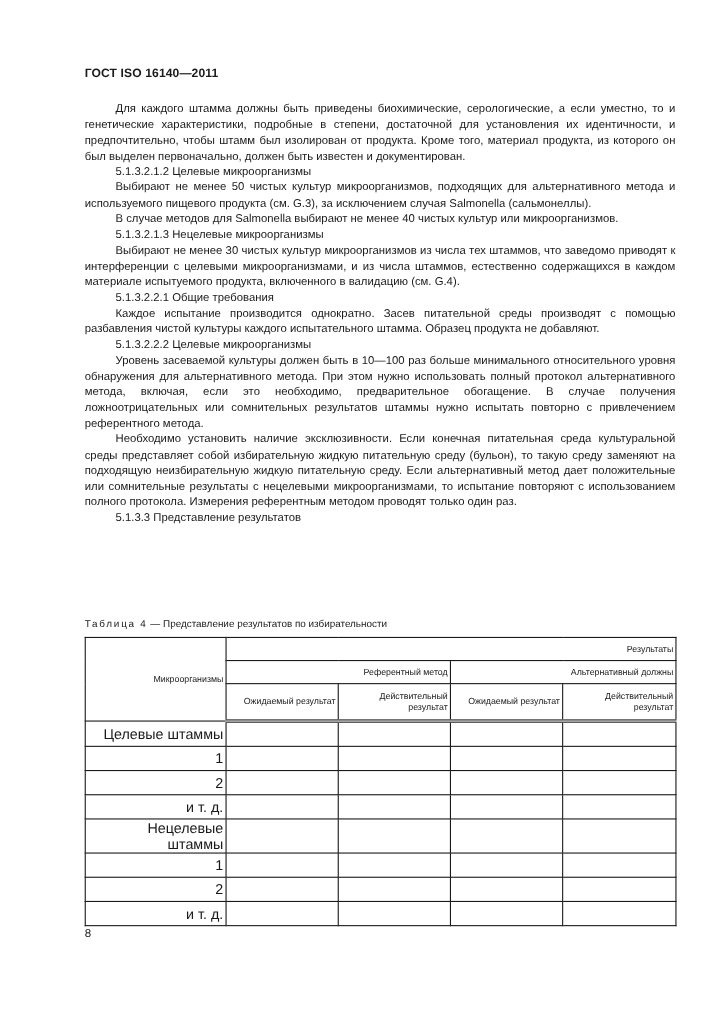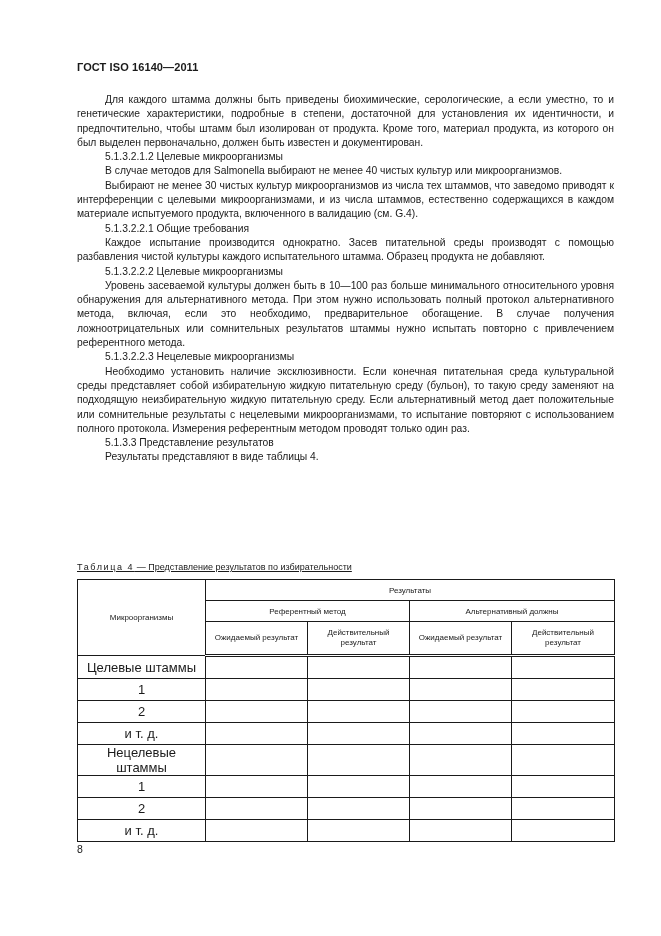--- a/index.html
+++ b/index.html
@@ -2,52 +2,52 @@
 <html><head>
 <meta charset="utf-8">
 <style>
   html, body { margin: 0; padding: 0; background: #ffffff; }
   body { width: 661px; height: 936px; position: relative; overflow: hidden;
          font-family: "Liberation Sans", sans-serif; color: #1a1a1a; }
   .header { position: absolute; left: 77px; top: 61px; font-size: 11px; font-weight: bold; letter-spacing: 0.1px; text-align: right; }
   .body-text { position: absolute; left: 77px; top: 93px; width: 537px; font-size: 10.3px; line-height: 14.3px; }
   .body-text p { margin: 0; text-align: justify; text-align-last: left; text-indent: 28px; }
   .body-text p.heading { text-indent: 28px; }
-  .caption { position: absolute; left: 77px; top: 562px; font-size: 9px; text-decoration: underline; }
+  .caption { position: absolute; left: 77px; top: 562px; font-size: 9px; }
   .caption .spaced { letter-spacing: 1.6px; }
   table.t4 { position: absolute; left: 77px; top: 579px; width: 537px; border-collapse: collapse; table-layout: fixed; font-size: 8px; }
-  table.t4 td, table.t4 th { border: 1px solid #1a1a1a; font-weight: normal; text-align: center; vertical-align: middle; padding: 0 2px; }
+  table.t4 td, table.t4 th { border: 1px solid #1a1a1a; font-weight: normal; text-align: right; vertical-align: middle; padding: 0 2px; }
   table.t4 col.c0 { width: 128px; }
   table.t4 col.cx { width: 102px; }
   table.t4 col.cl { width: 103px; }
   table.t4 tr.h1 td { height: 20px; }
   table.t4 tr.h2 td { height: 20px; }
   table.t4 tr.h3 td { height: 32px; line-height: 10px; }
   table.t4 tr.h3 td { border-bottom: 3px double #1a1a1a; }
   table.t4 tr.br td { height: 21px; font-size: 13px; }
   .pagenum { position: absolute; left: 77px; top: 843px; font-size: 10.5px; }
 </style>
 </head>
 <body>
 
 <div class="header">ГОСТ ISO 16140—2011</div>
 
 <div class="body-text">
   <p>Для каждого штамма должны быть приведены биохимические, серологические, а если уместно, то и генетические характеристики, подробные в степени, достаточной для установления их идентичности, и предпочтительно, чтобы штамм был изолирован от продукта. Кроме того, материал продукта, из которого он был выделен первоначально, должен быть известен и документирован.</p>
   <p class="heading">5.1.3.2.1.2  Целевые микроорганизмы</p>
+  <p>Выбирают не менее 50 чистых культур микроорганизмов, подходящих для альтернативного метода и используемого пищевого продукта (см. G.3), за исключением случая Salmonella (сальмонеллы).</p>
   <p>В случае методов для Salmonella выбирают не менее 40 чистых культур или микроорганизмов.</p>
+  <p class="heading">5.1.3.2.1.3  Нецелевые микроорганизмы</p>
   <p>Выбирают не менее 30 чистых культур микроорганизмов из числа тех штаммов, что заведомо приводят к интерференции с целевыми микроорганизмами, и из числа штаммов, естественно содержащихся в каждом материале испытуемого продукта, включенного в валидацию (см. G.4).</p>
   <p class="heading">5.1.3.2.2.1  Общие требования</p>
   <p>Каждое испытание производится однократно. Засев питательной среды производят с помощью разбавления чистой культуры каждого испытательного штамма. Образец продукта не добавляют.</p>
   <p class="heading">5.1.3.2.2.2  Целевые микроорганизмы</p>
   <p>Уровень засеваемой культуры должен быть в 10—100 раз больше минимального относительного уровня обнаружения для альтернативного метода. При этом нужно использовать полный протокол альтернативного метода, включая, если это необходимо, предварительное обогащение. В случае получения ложноотрицательных или сомнительных результатов штаммы нужно испытать повторно с привлечением референтного метода.</p>
-  <p class="heading">5.1.3.2.2.3  Нецелевые микроорганизмы</p>
   <p>Необходимо установить наличие эксклюзивности. Если конечная питательная среда культуральной среды представляет собой избирательную жидкую питательную среду (бульон), то такую среду заменяют на подходящую неизбирательную жидкую питательную среду. Если альтернативный метод дает положительные или сомнительные результаты с нецелевыми микроорганизмами, то испытание повторяют с использованием полного протокола. Измерения референтным методом проводят только один раз.</p>
   <p class="heading">5.1.3.3  Представление результатов</p>
-  <p>Результаты представляют в виде таблицы 4.</p>
 </div>
 
 <div class="caption"><span class="spaced">Таблица 4</span><span> — Представление результатов по избирательности</span></div>
 
 <table class="t4">
   <colgroup>
       <col class="c0">
       <col class="cx">
       <col class="cx">
       <col class="cx">

